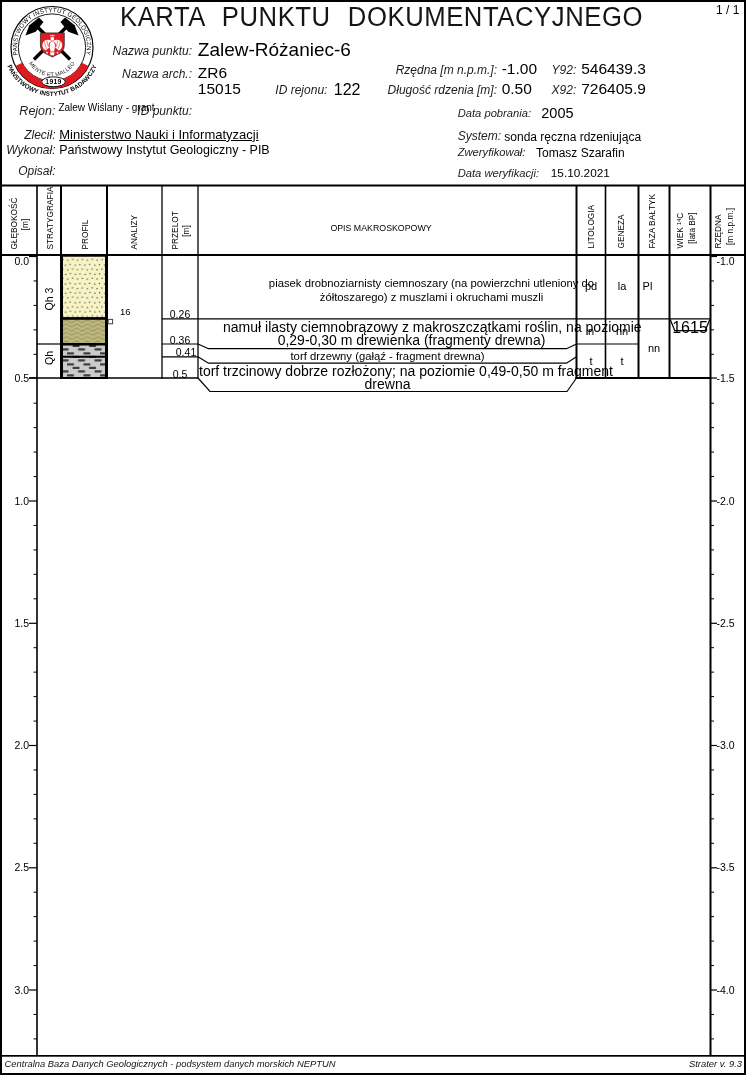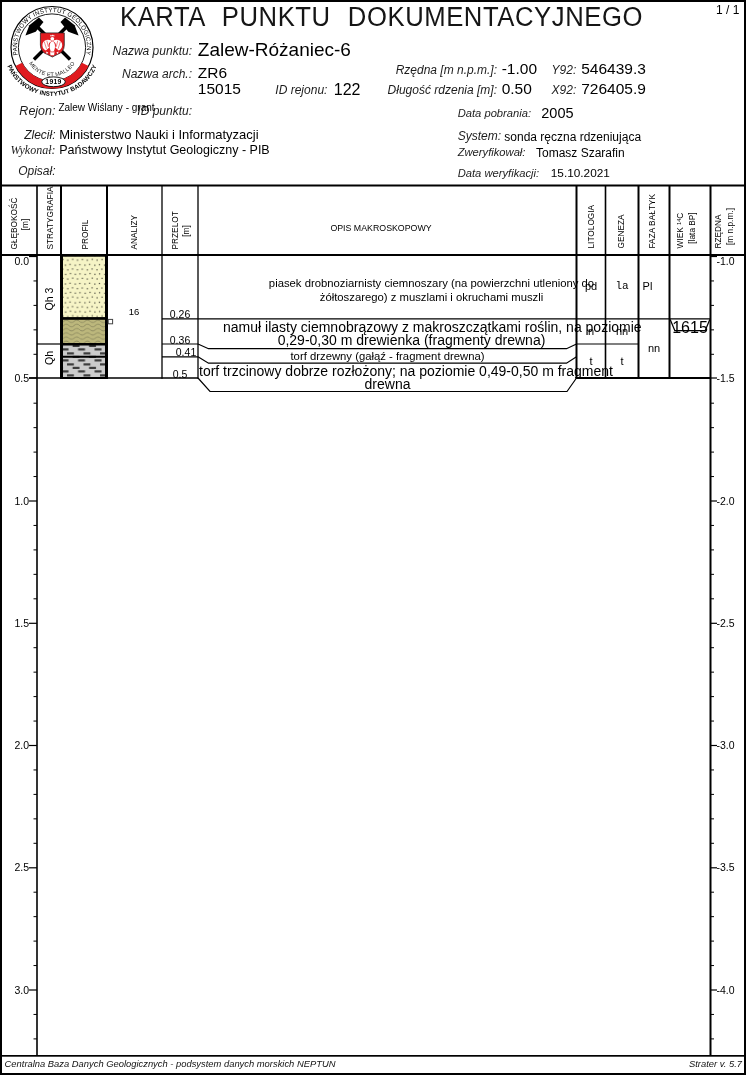--- a/index.html
+++ b/index.html
@@ -54,27 +54,27 @@
 <div class="abs lbl r" style="left:0px;top:105.2px;width:55.5px;font-size:12.5px;">Rejon:</div>
 
 <div class="abs val" style="left:58.4px;top:103.4px;font-size:10px;">Zalew Wiślany - grant</div>
 
 <div class="abs lbl" style="left:457.7px;top:107.6px;font-size:11.2px;">Data pobrania:</div>
 
 <div class="abs val" style="left:541.3px;top:106.4px;font-size:14.5px;">2005</div>
 
 <div class="abs lbl r" style="left:0px;top:128.6px;width:55.5px;">Zlecił:</div>
 
-<div class="abs val" style="left:59.2px;top:127.9px;font-size:13px;">Ministerstwo Nauki i Informatyzacji</div>
+<div class="abs val" style="left:59.2px;top:127.9px;font-size:13px;text-decoration:underline;">Ministerstwo Nauki i Informatyzacji</div>
 
 <div class="abs lbl" style="left:457.7px;top:129.6px;">System:</div>
 
 <div class="abs val" style="left:504.3px;top:130.7px;font-size:12px;">sonda ręczna rdzeniująca</div>
 
-<div class="abs lbl r" style="left:0px;top:144.3px;width:55.5px;font-family:Liberation Serif, serif;">Wykonał:</div>
+<div class="abs lbl r" style="left:0px;top:144.3px;width:55.5px;">Wykonał:</div>
 
 <div class="abs val" style="left:59.2px;top:143.8px;font-size:12.5px;">Państwowy Instytut Geologiczny - PIB</div>
 
 <div class="abs lbl" style="left:457.7px;top:147.2px;font-size:11.2px;">Zweryfikował:</div>
 
 <div class="abs val" style="left:536px;top:147.2px;font-size:12px;">Tomasz Szarafin</div>
 
 <div class="abs lbl r" style="left:0px;top:165.2px;width:55.5px;">Opisał:</div>
 
 <div class="abs lbl" style="left:457.7px;top:168.4px;font-size:11.2px;">Data weryfikacji:</div>
@@ -360,51 +360,51 @@
     <path d="M46.8,40.6 L48.4,46.9"></path>
     <path d="M60.4,41.5 L58.1,48.8"></path>
     <path d="M57.8,40.6 L56.2,46.9"></path>
     <path d="M50.1,52 L54.5,52"></path>
   </g>
 
   <ellipse cx="53.5" cy="81.8" rx="11.8" ry="4.9" fill="#fff" stroke="#000" stroke-width="0.9"></ellipse>
   <text x="53.5" y="84.3" font-family="Liberation Sans, sans-serif" font-size="6.8" font-weight="bold" letter-spacing="0.3" fill="#000" text-anchor="middle">1919</text>
 </svg>
 
-<div class="abs val" style="left:120px;top:307px;width:28px;text-align:center;font-size:9.5px;">16</div>
+<div class="abs val" style="left:120px;top:307px;width:28px;font-size:9.5px;">16</div>
 
 <div class="abs val c" style="left:162px;top:309.3px;width:36px;font-size:10.5px;">0.26</div>
 
 <div class="abs val c" style="left:162px;top:334.5px;width:36px;font-size:10.5px;">0.36</div>
 
 <div class="abs val c" style="left:162px;top:347.3px;width:48px;font-size:10.5px;">0.41</div>
 
 <div class="abs val c" style="left:162px;top:368.5px;width:36px;font-size:10.5px;">0.5</div>
 
 <div class="abs val c" style="left:199px;top:277px;width:377px;font-size:11.3px;line-height:13.5px;margin-left:44px;">piasek drobnoziarnisty ciemnoszary (na powierzchni utleniony do<br>żółtoszarego) z muszlami i okruchami muszli</div>
 
 <div class="abs val c" style="left:199px;top:320.7px;width:377px;font-size:14px;line-height:13.5px;padding-left:24px;">namuł ilasty ciemnobrązowy z makroszczątkami roślin, na poziomie<br>0,29-0,30 m drewienka (fragmenty drewna)</div>
 
 <div class="abs val c" style="left:199px;top:350.2px;width:377px;font-size:11.3px;line-height:13.5px;">torf drzewny (gałąź - fragment drewna)</div>
 
 <div class="abs val c" style="left:199px;top:364.5px;width:377px;font-size:14px;line-height:13.5px;">torf trzcinowy dobrze rozłożony; na poziomie 0,49-0,50 m fragment<br>drewna</div>
 
 <div class="abs val c" style="left:576.5px;top:281px;width:29px;font-size:11px;">pd</div>
 
-<div class="abs val c" style="left:605.5px;top:281px;width:33px;font-size:11px;font-family:Liberation Mono, monospace;">la</div>
+<div class="abs val c" style="left:605.5px;top:281px;width:33px;font-size:11px;">la</div>
 
 <div class="abs val c" style="left:638.5px;top:281px;width:18px;font-size:11px;">Pl</div>
 
 <div class="abs val c" style="left:576.5px;top:326px;width:29px;font-size:11px;">n</div>
 
 <div class="abs val c" style="left:605.5px;top:326px;width:33px;font-size:11px;">nn</div>
 
 <div class="abs val c" style="left:638.5px;top:343px;width:31px;font-size:11px;">nn</div>
 
 <div class="abs val c" style="left:576.5px;top:355.5px;width:29px;font-size:11px;">t</div>
 
 <div class="abs val c" style="left:605.5px;top:355.5px;width:33px;font-size:11px;">t</div>
 
 <div class="abs val c" style="left:669.5px;top:320px;width:41px;font-size:16px;">1615</div>
 
 <div class="abs" style="left:4.6px;top:1059px;font-size:9.4px;font-style:italic;color:#111;">Centralna Baza Danych Geologicznych - podsystem danych morskich NEPTUN</div>
 
-<div class="abs r" style="left:542px;top:1059px;width:200px;font-size:9.4px;font-style:italic;color:#111;">Strater v. 5.7</div>
+<div class="abs r" style="left:542px;top:1059px;width:200px;font-size:9.4px;font-style:italic;color:#111;">Strater v. 9.3</div>
 
 </body></html>

